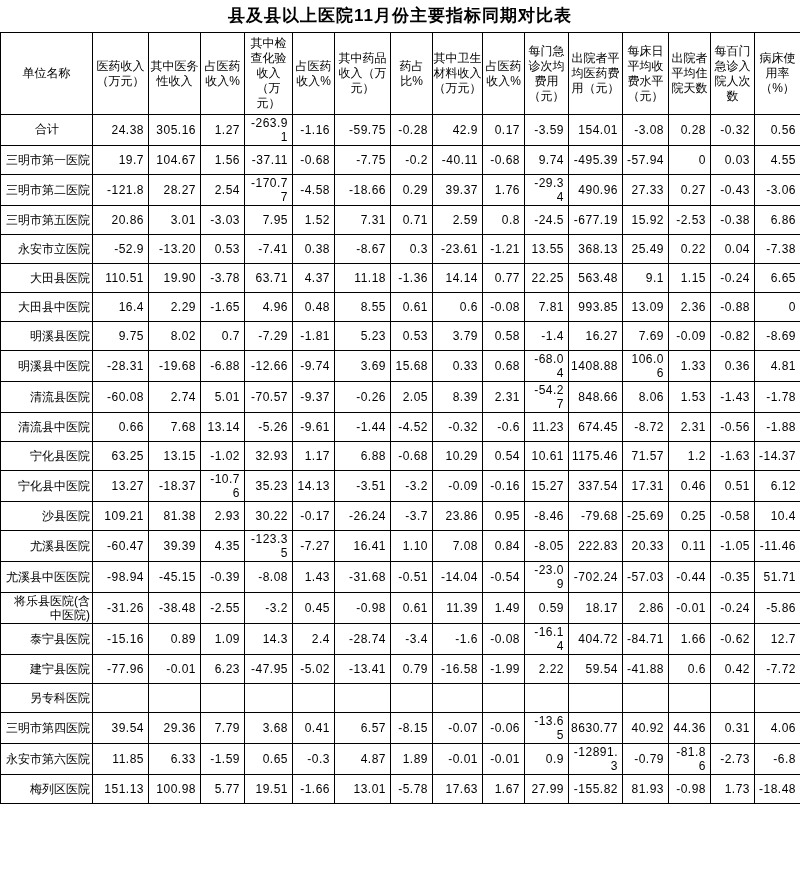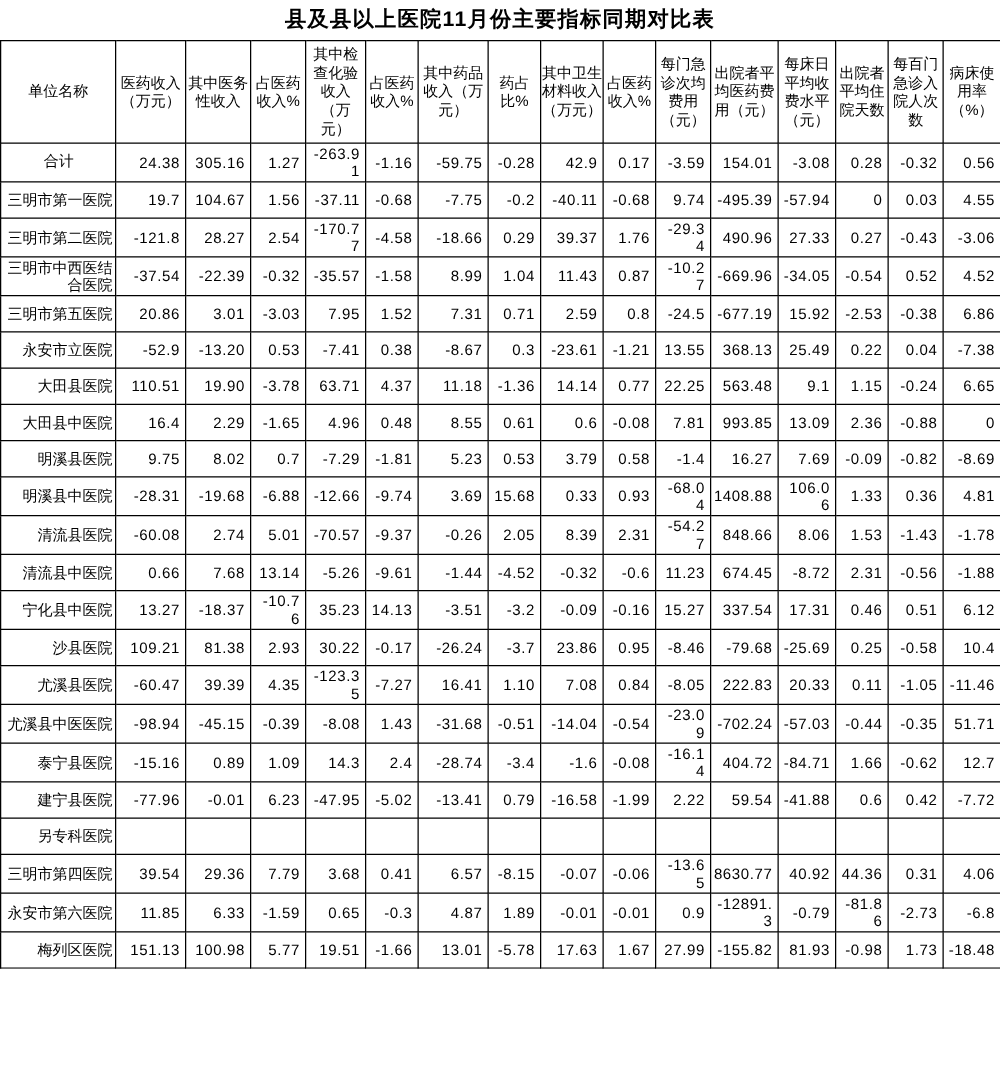--- a/index.html
+++ b/index.html
@@ -143,38 +143,20 @@
           <td class="num">39.37</td>
           <td class="num">1.76</td>
           <td class="num">-29.34</td>
           <td class="num">490.96</td>
           <td class="num">27.33</td>
           <td class="num">0.27</td>
           <td class="num">-0.43</td>
           <td class="num">-3.06</td>
         </tr>
         <tr>
-          <td class="name">三明市中西医结合医院</td>
-          <td class="num">-37.54</td>
-          <td class="num">-22.39</td>
-          <td class="num">-0.32</td>
-          <td class="num">-35.57</td>
-          <td class="num">-1.58</td>
-          <td class="num">8.99</td>
-          <td class="num">1.04</td>
-          <td class="num">11.43</td>
-          <td class="num">0.87</td>
-          <td class="num">-10.27</td>
-          <td class="num">-669.96</td>
-          <td class="num">-34.05</td>
-          <td class="num">-0.54</td>
-          <td class="num">0.52</td>
-          <td class="num">4.52</td>
-        </tr>
-        <tr>
           <td class="name">三明市第五医院</td>
           <td class="num">20.86</td>
           <td class="num">3.01</td>
           <td class="num">-3.03</td>
           <td class="num">7.95</td>
           <td class="num">1.52</td>
           <td class="num">7.31</td>
           <td class="num">0.71</td>
           <td class="num">2.59</td>
           <td class="num">0.8</td>
@@ -260,21 +242,21 @@
         <tr>
           <td class="name">明溪县中医院</td>
           <td class="num">-28.31</td>
           <td class="num">-19.68</td>
           <td class="num">-6.88</td>
           <td class="num">-12.66</td>
           <td class="num">-9.74</td>
           <td class="num">3.69</td>
           <td class="num">15.68</td>
           <td class="num">0.33</td>
-          <td class="num">0.93</td>
+          <td class="num">0.68</td>
           <td class="num">-68.04</td>
           <td class="num">1408.88</td>
           <td class="num">106.06</td>
           <td class="num">1.33</td>
           <td class="num">0.36</td>
           <td class="num">4.81</td>
         </tr>
         <tr>
           <td class="name">清流县医院</td>
           <td class="num">-60.08</td>
@@ -305,20 +287,38 @@
           <td class="num">-0.32</td>
           <td class="num">-0.6</td>
           <td class="num">11.23</td>
           <td class="num">674.45</td>
           <td class="num">-8.72</td>
           <td class="num">2.31</td>
           <td class="num">-0.56</td>
           <td class="num">-1.88</td>
         </tr>
         <tr>
+          <td class="name">宁化县医院</td>
+          <td class="num">63.25</td>
+          <td class="num">13.15</td>
+          <td class="num">-1.02</td>
+          <td class="num">32.93</td>
+          <td class="num">1.17</td>
+          <td class="num">6.88</td>
+          <td class="num">-0.68</td>
+          <td class="num">10.29</td>
+          <td class="num">0.54</td>
+          <td class="num">10.61</td>
+          <td class="num">1175.46</td>
+          <td class="num">71.57</td>
+          <td class="num">1.2</td>
+          <td class="num">-1.63</td>
+          <td class="num">-14.37</td>
+        </tr>
+        <tr>
           <td class="name">宁化县中医院</td>
           <td class="num">13.27</td>
           <td class="num">-18.37</td>
           <td class="num">-10.76</td>
           <td class="num">35.23</td>
           <td class="num">14.13</td>
           <td class="num">-3.51</td>
           <td class="num">-3.2</td>
           <td class="num">-0.09</td>
           <td class="num">-0.16</td>
@@ -377,20 +377,38 @@
           <td class="num">-14.04</td>
           <td class="num">-0.54</td>
           <td class="num">-23.09</td>
           <td class="num">-702.24</td>
           <td class="num">-57.03</td>
           <td class="num">-0.44</td>
           <td class="num">-0.35</td>
           <td class="num">51.71</td>
         </tr>
         <tr>
+          <td class="name">将乐县医院(含中医院)</td>
+          <td class="num">-31.26</td>
+          <td class="num">-38.48</td>
+          <td class="num">-2.55</td>
+          <td class="num">-3.2</td>
+          <td class="num">0.45</td>
+          <td class="num">-0.98</td>
+          <td class="num">0.61</td>
+          <td class="num">11.39</td>
+          <td class="num">1.49</td>
+          <td class="num">0.59</td>
+          <td class="num">18.17</td>
+          <td class="num">2.86</td>
+          <td class="num">-0.01</td>
+          <td class="num">-0.24</td>
+          <td class="num">-5.86</td>
+        </tr>
+        <tr>
           <td class="name">泰宁县医院</td>
           <td class="num">-15.16</td>
           <td class="num">0.89</td>
           <td class="num">1.09</td>
           <td class="num">14.3</td>
           <td class="num">2.4</td>
           <td class="num">-28.74</td>
           <td class="num">-3.4</td>
           <td class="num">-1.6</td>
           <td class="num">-0.08</td>

